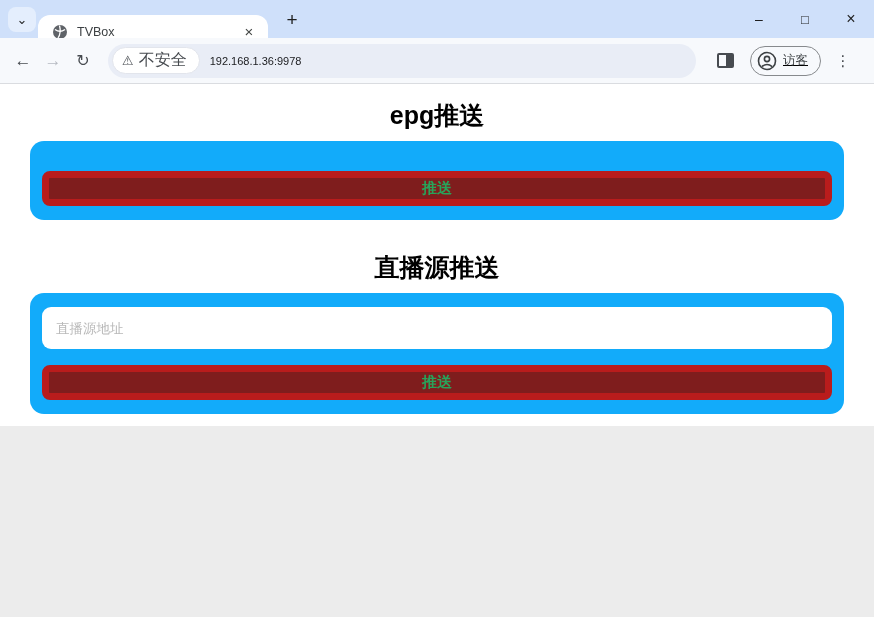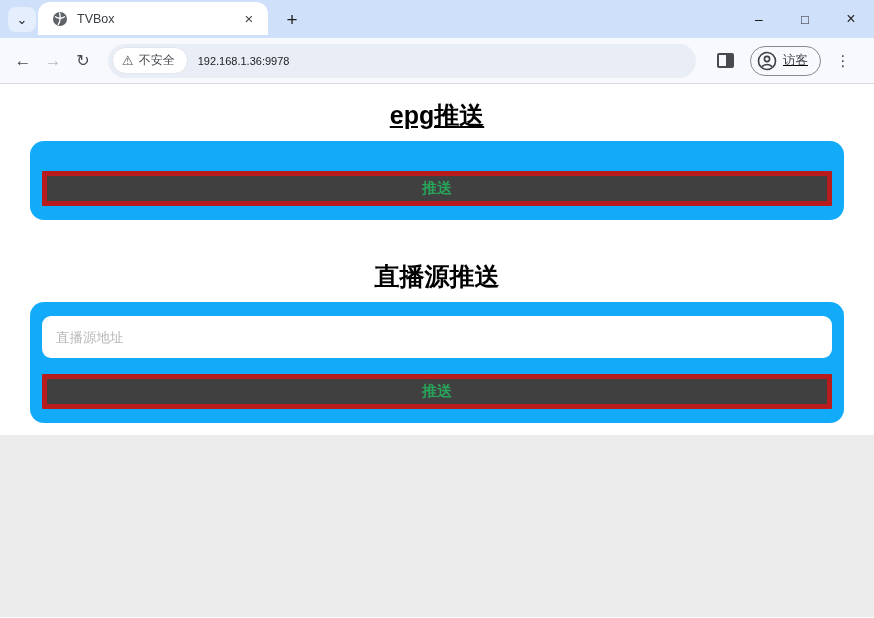--- a/index.html
+++ b/index.html
@@ -4,21 +4,21 @@
 <style>
   * { margin:0; padding:0; box-sizing:border-box; }
   html,body { width:874px; height:618px; overflow:hidden; }
   body { font-family:"Liberation Sans","DejaVu Sans",sans-serif; background:#fff; position:relative; }
 
   
   .titlebar { position:relative; height:38px; background:#cfe0fa; }
   .tab-search-btn { position:absolute; left:8px; top:7px; width:28px; height:25px;
     background:#e4eefd; border-radius:8px; display:flex; align-items:center; justify-content:center;
     color:#1f1f1f; font-size:13px; cursor:pointer; }
-  .tab { position:absolute; left:38px; top:2px; width:230px; height:33px; background:#ffffff;
+  .tab { position:absolute; left:38px; top:15px; width:230px; height:33px; background:#ffffff;
     border-radius:12px 12px 0 0; display:flex; align-items:center; padding:0 10px 0 14px; }
   .tab-favicon { width:16px; height:16px; flex:0 0 16px; }
   .tab-title { margin-left:9px; font-size:12.5px; color:#3c4043; flex:1; white-space:nowrap; overflow:hidden; }
   .tab-close { width:18px; height:18px; display:flex; align-items:center; justify-content:center;
     font-size:15px; color:#444746; border-radius:50%; cursor:pointer; }
   .new-tab-btn { position:absolute; left:280px; top:8px; width:24px; height:24px;
     display:flex; align-items:center; justify-content:center; font-size:19px; color:#1f1f1f;
     border-radius:50%; cursor:pointer; }
   .win-controls { position:absolute; right:0; top:0; height:38px; display:flex; }
   .win-btn { width:46px; height:38px; display:flex; align-items:center; justify-content:center;
@@ -32,45 +32,45 @@
   .nav-icon { width:30px; height:30px; display:flex; align-items:center; justify-content:center;
     font-size:17px; color:#474b50; border-radius:50%; cursor:pointer; }
   .nav-back { margin-left:8px; }
   .nav-fwd { color:#b6bac1; }
   .nav-reload { font-size:16px; }
   .address-bar { margin-left:10px; width:588px; height:34px; background:#e9edf6; border-radius:17px;
     display:flex; align-items:center; padding:0 14px 0 4px; }
   .security-chip { height:27px; background:#ffffff; border:1px solid #e2e5ec; border-radius:14px;
     display:flex; align-items:center; padding:0 12px 0 9px; cursor:pointer; }
   .warn-glyph { font-size:13px; color:#474b50; margin-right:5px; line-height:1; }
-  .chip-label { font-size:12px; color:#474b50; }
+  .chip-label { font-size:16px; color:#474b50; }
   .url-text { margin-left:10px; font-size:11px; color:#202124; white-space:nowrap; }
   .side-panel-btn { margin-left:14px; width:30px; height:30px; display:flex; align-items:center;
     justify-content:center; cursor:pointer; }
   .side-panel-icon { position:relative; width:17px; height:15px; border:2px solid #474b50; border-radius:2px; }
   .side-panel-icon::after { content:""; position:absolute; right:0; top:0; width:6px; height:11px; background:#474b50; }
   .profile-pill { margin-left:10px; height:30px; border:1px solid #878a8d; border-radius:15px;
     display:flex; align-items:center; padding:0 12px 0 6px; background:transparent; cursor:pointer;text-decoration:underline; }
   .profile-label { margin-left:6px; font-size:12.5px; color:#3c4043; }
   .kebab-btn { margin-left:8px; width:28px; height:28px; display:flex; align-items:center;
     justify-content:center; font-size:15px; color:#474b50; letter-spacing:0; cursor:pointer; }
 
   
   .page { position:relative; height:533px; background:#ffffff; display:flex; flex-direction:column; }
   .section-title { text-align:center; font-size:25px; font-weight:bold; color:#000; }
-  .title-epg { margin-top:15px;text-decoration:underline; }
-  .title-live { margin-top:40px; }
+  .title-epg { margin-top:15px; }
+  .title-live { margin-top:31px; }
   .panel { margin:9px 30px 0 30px; background:#12abfa; border-radius:14px; padding:14px 12px; }
   .panel .row + .row { margin-top:4px; }
   .text-input { width:100%; height:42px; border:none; outline:none; border-radius:9px;
     background:#ffffff; padding:0 14px; font-size:13.5px; color:#333;
     font-family:"Liberation Sans","DejaVu Sans",sans-serif; }
   .text-input::placeholder { color:#b8b8b8; }
-  .push-btn { width:100%; height:35px; margin-top:16px; border:5px solid #b91c1c; border-radius:1px;
-    background:#404040; font-size:15px; font-weight:bold; color:#28a35a; cursor:pointer;
+  .push-btn { width:100%; height:35px; margin-top:16px; border:7px solid #b91c1c; border-radius:8px;
+    background:#7f1d1d; font-size:15px; font-weight:bold; color:#28a35a; cursor:pointer;
     font-family:"Liberation Sans","DejaVu Sans",sans-serif; }
   .footer { margin-top:12px; flex:1; background:#ececec; }
 </style>
 </head>
 <body>
 
 <div class="titlebar">
   <div class="tab-search-btn">
     <span>⌄</span>
   </div>

